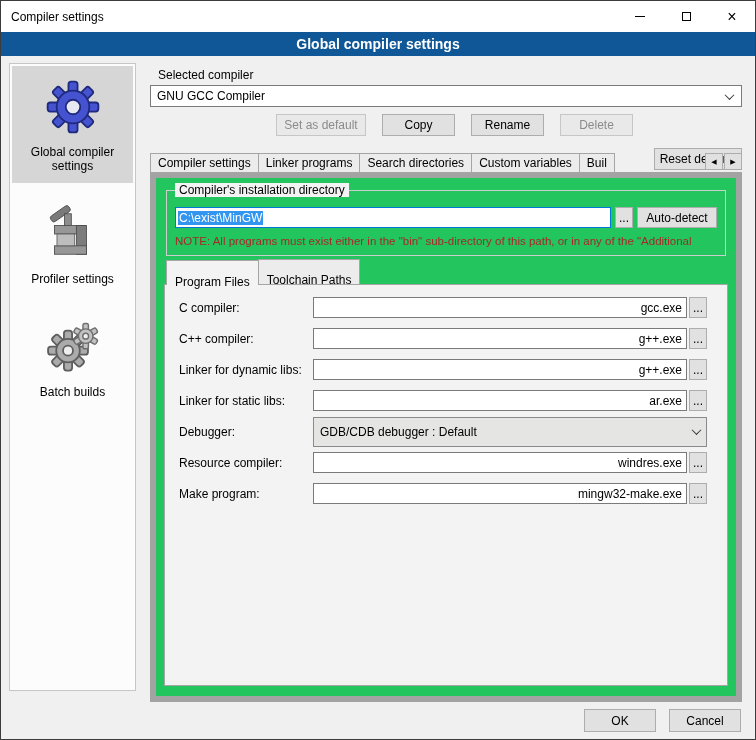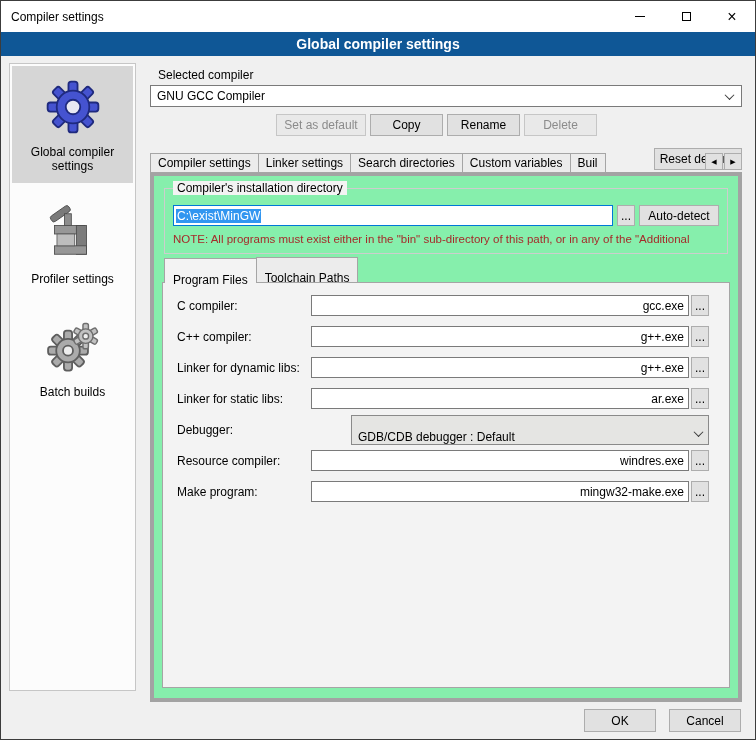--- a/index.html
+++ b/index.html
@@ -32,33 +32,33 @@
   .combo{position:absolute;left:0;top:22px;width:100%;height:22px;background:#fff;border:1px solid #7a7a7a;display:flex;align-items:center;padding:0 6px;cursor:default;}
   .chev{width:7px;height:7px;border-right:1.5px solid #3b3b3b;border-bottom:1.5px solid #3b3b3b;transform:rotate(45deg) translate(-1px,-1px);flex:none;}
   .combo .chev{margin-left:auto;margin-right:2px;}
 
   .btn{background:#e1e1e1;border:1px solid #adadad;font-family:inherit;font-size:12px;color:#000;cursor:default;}
   .btn.disabled{color:#8b8b8b;background:#e9e9e9;border-color:#c6c6c6;}
   .btn-row{position:absolute;left:0;top:51px;width:100%;height:22px;display:flex;}
   .btn-row .spacer{width:126px;flex:none;}
   .btn-row .btn{height:22px;margin-right:4px;}
   .b-setdef{width:90px;}
-  .b-copy,.b-rename,.b-delete{width:73px;}
+  .b-copy,.b-rename,.b-delete{width:73px;margin-left:12px;}
   .b-reset{width:88px;margin-left:auto;margin-right:0 !important;margin-top:34px;}
 
   
   .tabstrip{position:absolute;left:0;top:87px;width:100%;height:23px;display:flex;align-items:flex-end;overflow:hidden;padding-right:38px;z-index:3;}
   .tab{flex:none;height:20px;line-height:18px;padding:0 7px;background:#ececec;border:1px solid #a5a5a5;white-space:nowrap;cursor:pointer;}
   .tab + .tab{margin-left:-1px;}
   .tab.active{height:23px;line-height:21px;background:#f3f3f3;border-bottom:none;z-index:2;position:relative;}
   .tab-scroll{position:absolute;right:0;bottom:3px;display:flex;gap:1px;}
   .tab-scroll .btn{width:18px;height:17px;font-size:7px;padding:0;line-height:15px;}
 
   
-  .tabpanel{position:absolute;left:0;top:109px;width:100%;height:530px;border:4px solid #a3a3a3;background:#86efac;text-decoration:underline;}
+  .tabpanel{position:absolute;left:0;top:109px;width:100%;height:530px;border:6px solid #a3a3a3;background:#22c55e;text-decoration:underline;}
 
   .groupbox{position:absolute;left:10px;right:10px;top:12px;height:66px;border:1px solid #cdcdcd;}
   .groupbox-label{position:absolute;top:-8px;left:8px;background:#f3f3f3;padding:0 4px;}
   .dir-row{position:absolute;left:8px;top:16px;right:8px;display:flex;gap:4px;}
   .path-box{width:450px;height:21px;border:1px solid #0078d7;background:#fff;display:flex;align-items:center;padding:1px 2px;overflow:hidden;}
   .path-sel{background:var(--selection,#3296f0);color:#fff;padding:0 1px;white-space:nowrap;}
   .browse-btn{width:18px;height:21px;flex:none;padding:0;}
   .autodetect{width:80px;height:21px;flex:none;}
   .note{position:absolute;left:8px;top:44px;right:2px;color:var(--note,#a52a2a);white-space:nowrap;overflow:hidden;font-size:11.5px;}
 
@@ -66,21 +66,21 @@
   .subtabs{position:absolute;left:10px;top:86px;height:21px;display:flex;align-items:flex-end;z-index:3;}
   .subtab{flex:none;height:19px;line-height:17px;padding:12px 8px;background:#ececec;border:1px solid #a5a5a5;white-space:nowrap;cursor:pointer;}
   .subtab + .subtab{margin-left:-1px;}
   .subtab.active{height:21px;line-height:19px;background:#f3f3f3;border-bottom:none;position:relative;z-index:2;}
 
   .innerpanel{position:absolute;left:8px;right:8px;top:106px;bottom:10px;border:1px solid #a5a5a5;background:#f3f3f3;padding:12px 20px 0 14px;}
   .frow{display:flex;align-items:center;height:21px;margin-bottom:10px;}
   .flabel{width:134px;flex:none;}
   .finput{flex:1;height:21px;border:1px solid #7a7a7a;background:#fff;padding:1px 4px;font-family:inherit;font-size:12px;color:#000;min-width:0;text-align:right;}
   .fbrowse{width:18px;height:21px;margin-left:2px;flex:none;padding:0;}
-  .fselect{flex:1;height:21px;border:1px solid #8a8a8a;background:#e5e5e3;display:flex;align-items:flex-start;padding:14px 6px;cursor:default;margin-left:40px;}
+  .fselect{flex:1;height:21px;border:1px solid #8a8a8a;background:#e5e5e3;display:flex;align-items:center;padding:14px 6px;cursor:default;}
   .fselect .chev{margin-left:auto;}
 
   
   .btn-ok{position:absolute;right:99px;top:708px;width:72px;height:23px;}
   .btn-cancel{position:absolute;right:14px;top:708px;width:72px;height:23px;}
 </style>
 </head>
 <body>
 
 <div class="window">
@@ -164,21 +164,21 @@
       <span class="spacer"></span>
       <button class="btn b-setdef disabled">Set as default</button>
       <button class="btn b-copy">Copy</button>
       <button class="btn b-rename">Rename</button>
       <button class="btn b-delete disabled">Delete</button>
       <button class="btn b-reset">Reset defaults</button>
     </div>
 
     <div class="tabstrip">
       <span class="tab">Compiler settings</span>
-      <span class="tab">Linker settings</span>
+      <span class="tab">Linker programs</span>
       <span class="tab">Search directories</span>
       <span class="tab">Custom variables</span>
       <span class="tab">Buil</span>
       <span class="tab-scroll">
         <button class="btn"><span>◀</span></button>
         <button class="btn"><span>▶</span></button>
       </span>
     </div>
 
     <div class="tabpanel">

